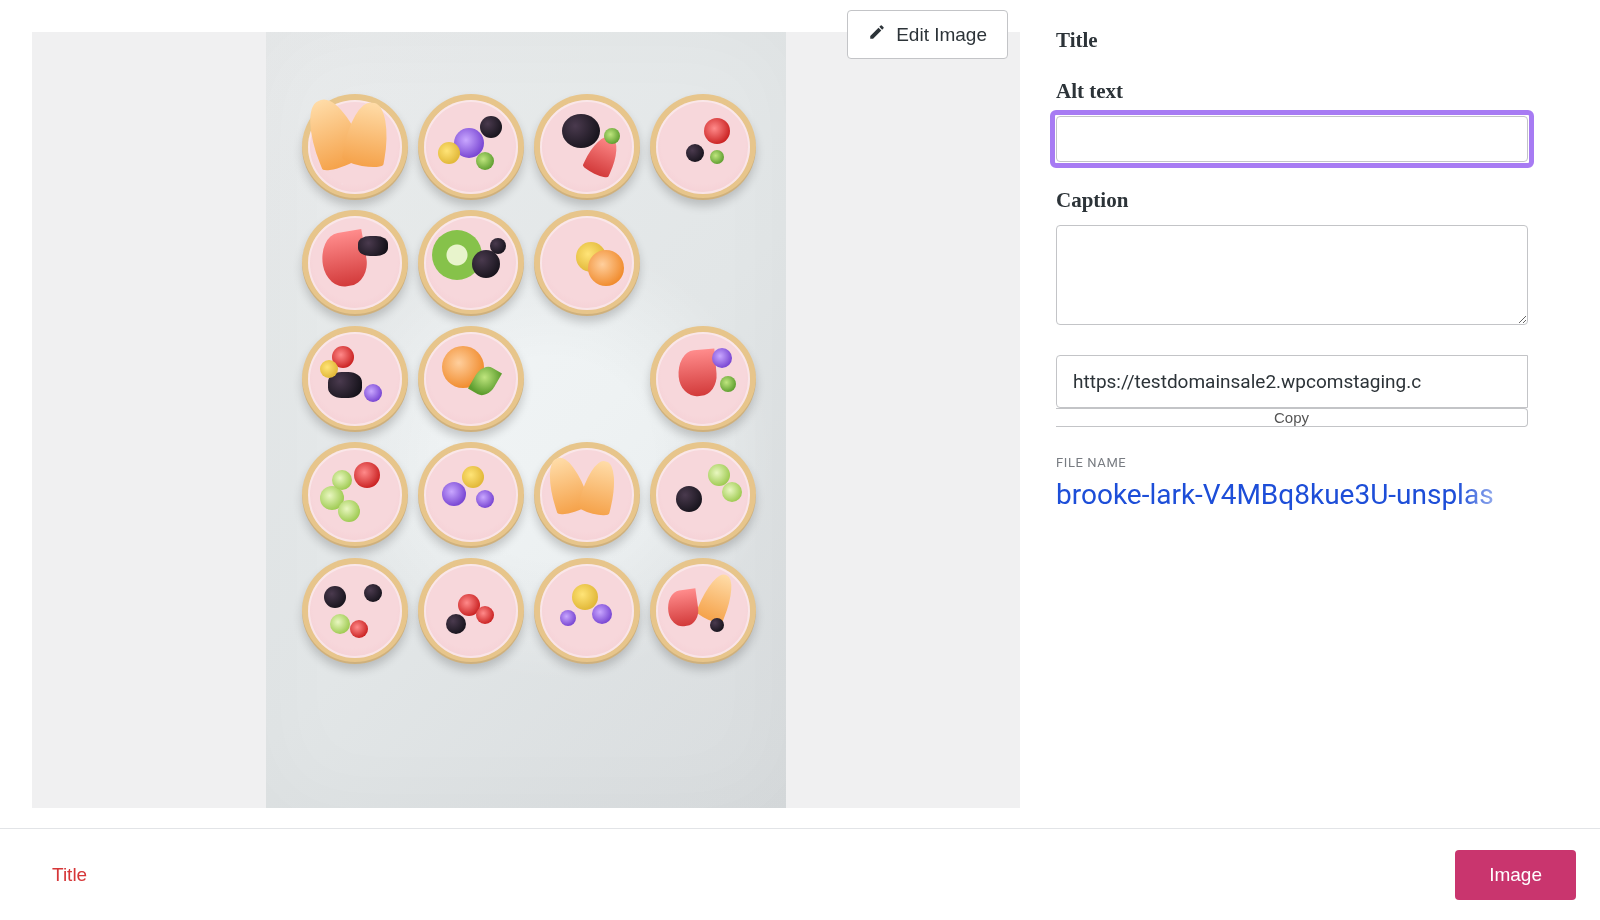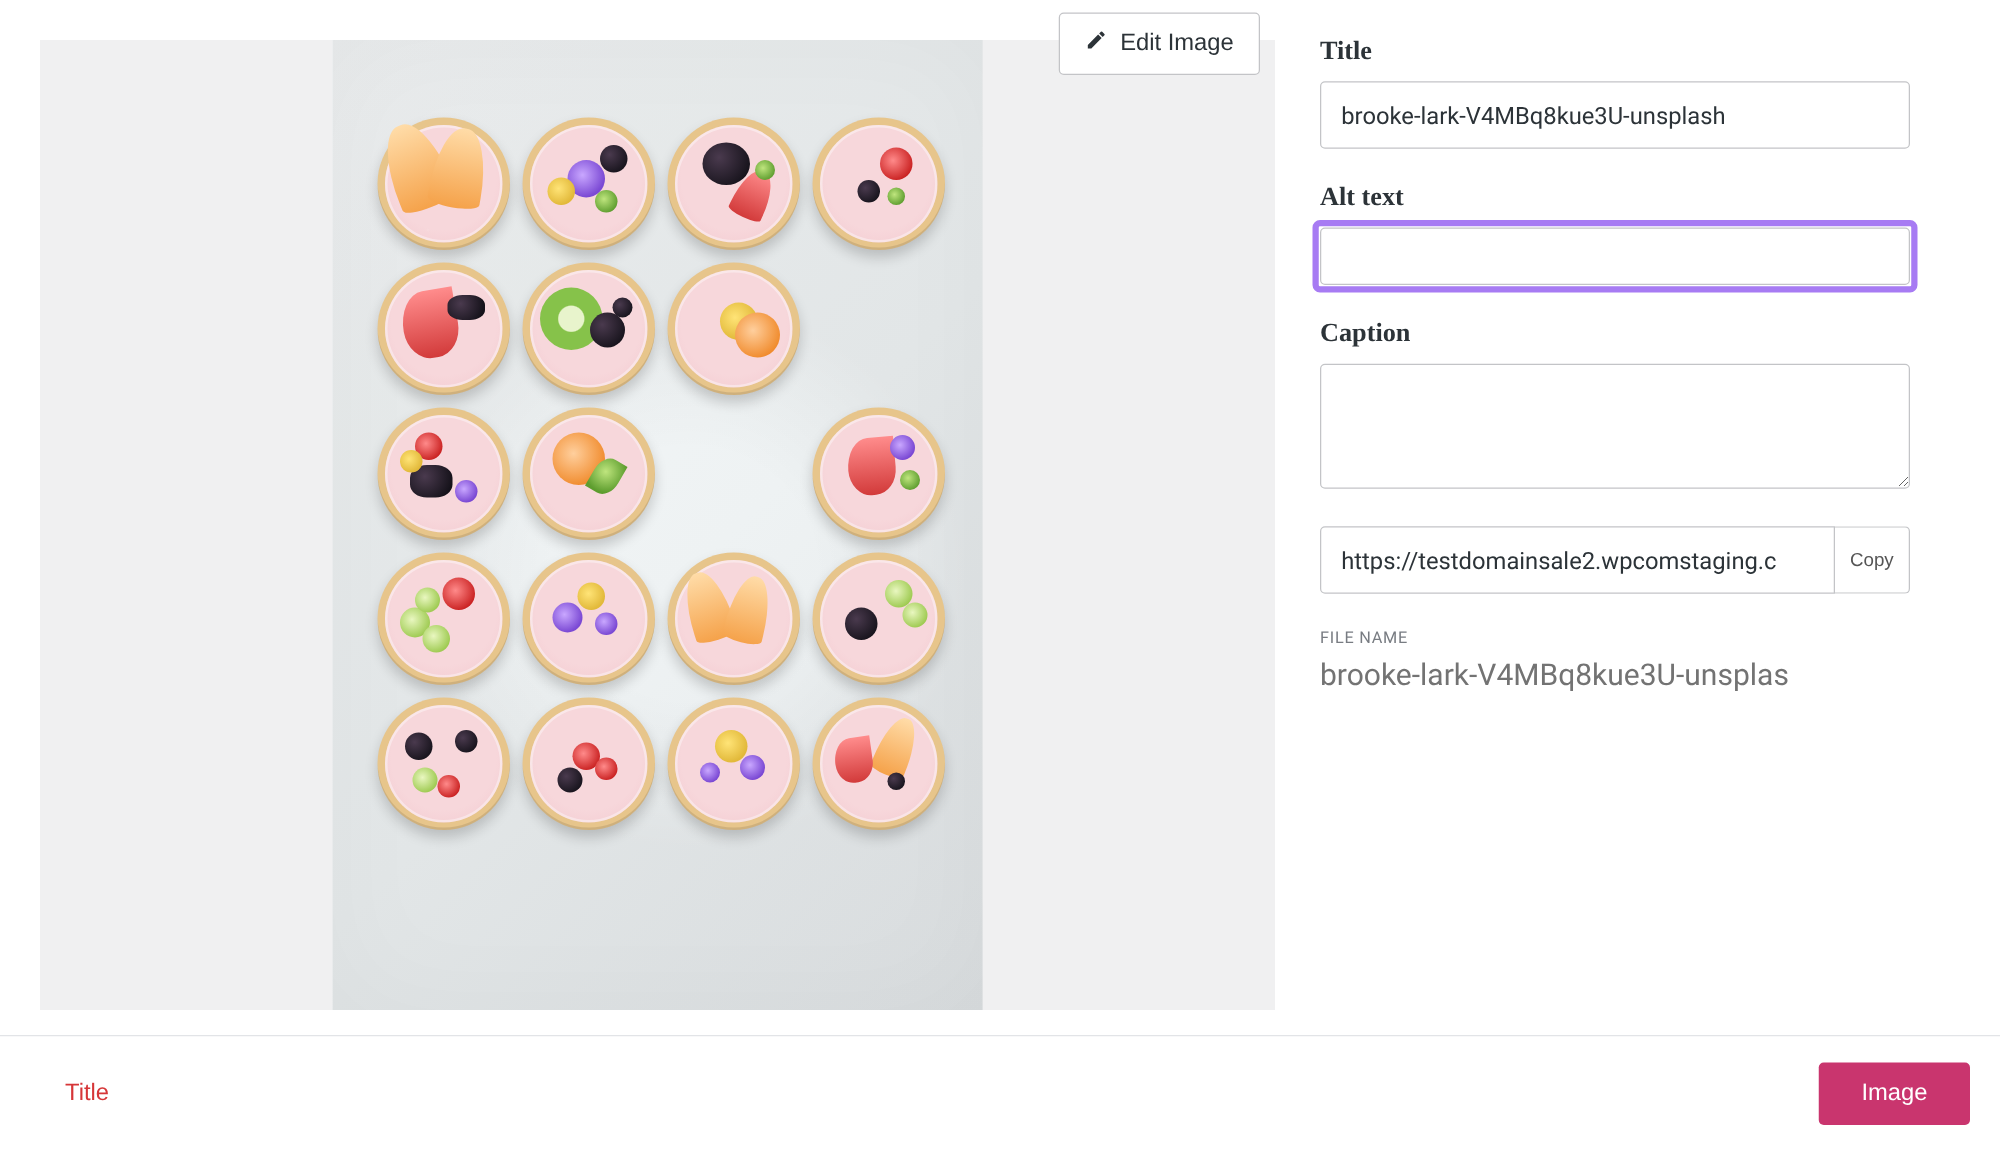--- a/index.html
+++ b/index.html
@@ -141,41 +141,41 @@
 
   .alt-wrap{position:relative;}
   .alt-highlight{
     position:absolute;
     inset:-6px;
     border:5px solid var(--hl);
     border-radius:6px;
     pointer-events:none;
   }
 
-  .url-row{display:flex;align-items:stretch;}
+  .url-row{display:flex;align-items:stretch;flex-direction:column;}
   .url-row .input{
     flex:1;border-top-right-radius:0;border-bottom-right-radius:0;
     overflow:hidden;text-overflow:ellipsis;white-space:nowrap;
   }
   .copy-btn{
     border:1px solid var(--border);
     border-left:none;
     background:#fff;
     padding:0 12px;
     font-size:15px;color:#555;
     border-top-right-radius:4px;border-bottom-right-radius:4px;
     cursor:pointer;
   }
 
   .meta-label{
     font-size:13px;letter-spacing:.6px;color:var(--muted);
     text-transform:uppercase;margin-top:28px;display:block;
   }
   .meta-value{
-    font-size:24px;color:#737373;margin-top:8px;
+    font-size:28px;color:#1d4ed8;margin-top:8px;
     white-space:nowrap;overflow:hidden;
     -webkit-mask-image:linear-gradient(90deg,#000 85%, transparent 100%);
             mask-image:linear-gradient(90deg,#000 85%, transparent 100%);
   }
 
   
   .footer{
     position:absolute;left:0;right:0;bottom:0;
     height:92px;
     border-top:1px solid #e2e4e7;
@@ -327,21 +327,20 @@
           </svg>
       </span>
       <span>Edit Image</span>
     </button>
   </div>
 
   <div class="form-col">
 
     <div class="field">
       <label class="field-label">Title</label>
-      <input class="input" value="brooke-lark-V4MBq8kue3U-unsplash" style="">
     </div>
 
     <div class="field">
       <label class="field-label">Alt text</label>
       <div class="alt-wrap">
         <input class="input" style="height: 46px;" value="">
         <div class="alt-highlight"></div>
       </div>
     </div>
 

